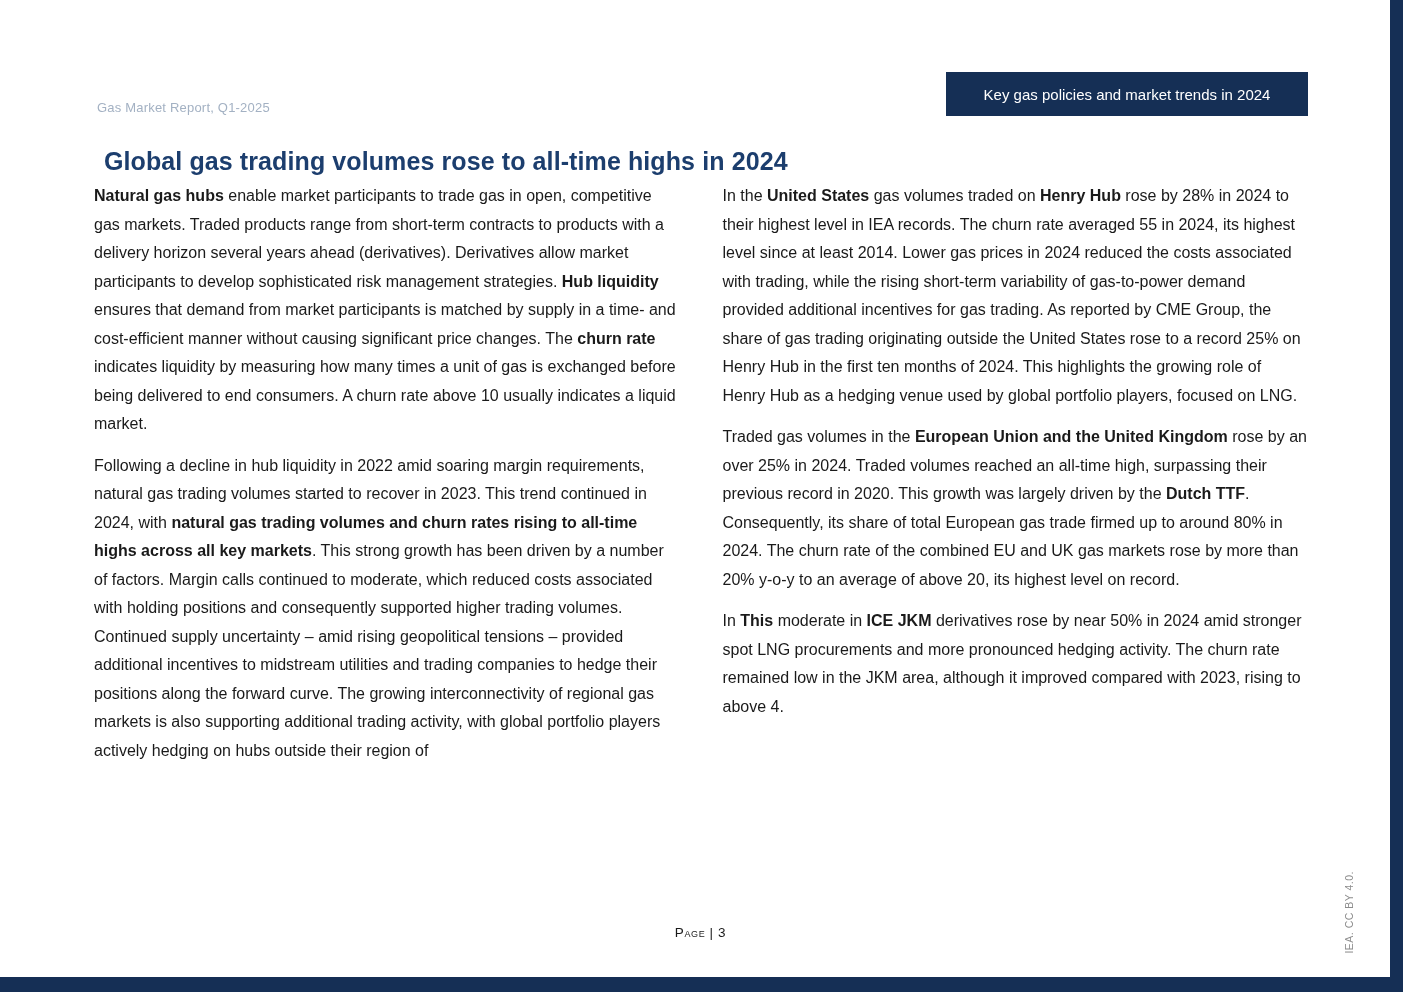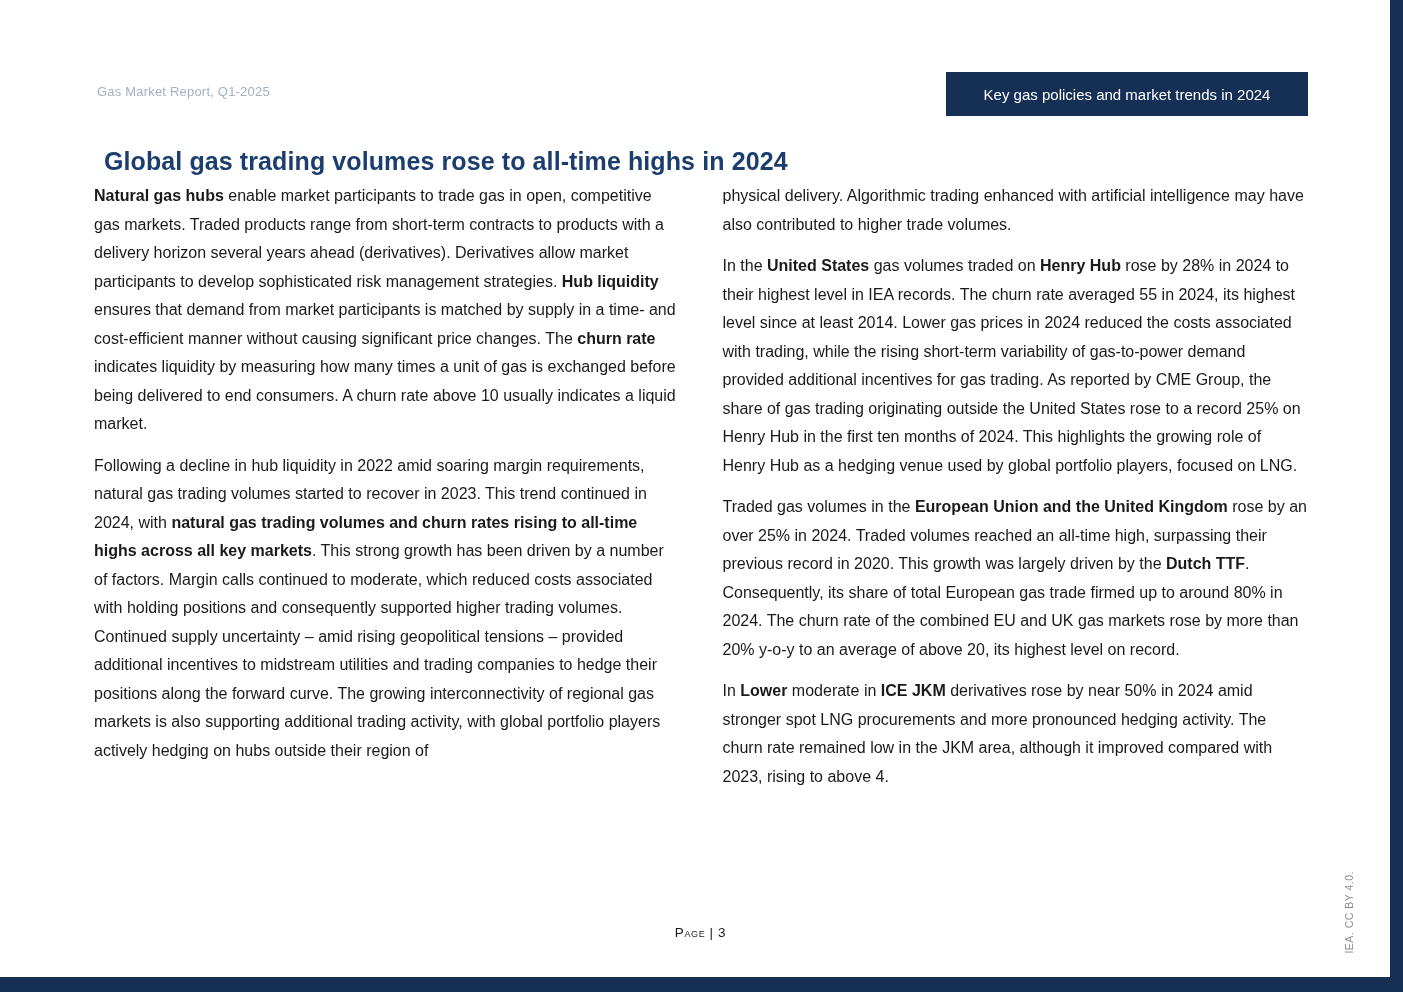--- a/index.html
+++ b/index.html
@@ -8,21 +8,21 @@
     width: 1403px;
     height: 992px;
     background: #ffffff;
     font-family: "Liberation Sans", sans-serif;
     overflow: hidden;
     margin: 0 auto;
   }
   .report-label {
     position: absolute;
     left: 97px;
-    top: 84px;
+    top: 100px;
     font-size: 13px;
     color: var(--c-muted, #a3b1c3);
     letter-spacing: 0.2px;
   }
   .banner {
     position: absolute;
     left: 946px;
     top: 72px;
     width: 362px;
     height: 44px;
@@ -109,24 +109,23 @@
   </div>
 
   <h1 class="page-title">Global gas trading volumes rose to all-time highs in 2024</h1>
 
   <div class="columns">
     <div class="column">
         <p class="body-para"><strong>Natural gas hubs</strong><span> enable market participants to trade gas in open, competitive gas markets. Traded products range from short-term contracts to products with a delivery horizon several years ahead (derivatives). Derivatives allow market participants to develop sophisticated risk management strategies. </span><strong>Hub liquidity</strong><span> ensures that demand from market participants is matched by supply in a time- and cost-efficient manner without causing significant price changes. The </span><strong>churn rate</strong><span> indicates liquidity by measuring how many times a unit of gas is exchanged before being delivered to end consumers. A churn rate above 10 usually indicates a liquid market.</span></p>
         <p class="body-para"><span>Following a decline in hub liquidity in 2022 amid soaring margin requirements, natural gas trading volumes started to recover in 2023. This trend continued in 2024, with </span><strong>natural gas trading volumes and churn rates rising to all-time highs across all key markets</strong><span>. This strong growth has been driven by a number of factors. Margin calls continued to moderate, which reduced costs associated with holding positions and consequently supported higher trading volumes. Continued supply uncertainty – amid rising geopolitical tensions – provided additional incentives to midstream utilities and trading companies to hedge their positions along the forward curve. The growing interconnectivity of regional gas markets is also supporting additional trading activity, with global portfolio players actively hedging on hubs outside their region of</span></p>
       </div>
     <div class="column">
-        <p class="body-para"><span>physical delivery. Algorithmic trading enhanced with artificial intelligence may have also contributed to higher trade volumes.</span></p>
         <p class="body-para"><span>In the </span><strong>United States</strong><span> gas volumes traded on </span><strong>Henry Hub</strong><span> rose by 28% in 2024 to their highest level in IEA records. The churn rate averaged 55 in 2024, its highest level since at least 2014. Lower gas prices in 2024 reduced the costs associated with trading, while the rising short-term variability of gas-to-power demand provided additional incentives for gas trading. As reported by CME Group, the share of gas trading originating outside the United States rose to a record 25% on Henry Hub in the first ten months of 2024. This highlights the growing role of Henry Hub as a hedging venue used by global portfolio players, focused on LNG.</span></p>
         <p class="body-para"><span>Traded gas volumes in the </span><strong>European Union and the United Kingdom</strong><span> rose by an over 25% in 2024. Traded volumes reached an all-time high, surpassing their previous record in 2020. This growth was largely driven by the </span><strong>Dutch TTF</strong><span>. Consequently, its share of total European gas trade firmed up to around 80% in 2024. The churn rate of the combined EU and UK gas markets rose by more than 20% y-o-y to an average of above 20, its highest level on record.</span></p>
-        <p class="body-para"><span>In </span><strong>Lower</strong><span> moderate in </span><strong>ICE JKM</strong><span> derivatives rose by near 50% in 2024 amid stronger spot LNG procurements and more pronounced hedging activity. The churn rate remained low in the JKM area, although it improved compared with 2023, rising to above 4.</span></p>
+        <p class="body-para"><span>In </span><strong>This</strong><span> moderate in </span><strong>ICE JKM</strong><span> derivatives rose by near 50% in 2024 amid stronger spot LNG procurements and more pronounced hedging activity. The churn rate remained low in the JKM area, although it improved compared with 2023, rising to above 4.</span></p>
       </div>
   </div>
 
   <div class="page-footer">Page | 3</div>
 
   <div class="copyright-vertical">IEA. CC BY 4.0.</div>
 
   <div class="right-border-bar"></div>
   <div class="bottom-border-bar"></div>
 

